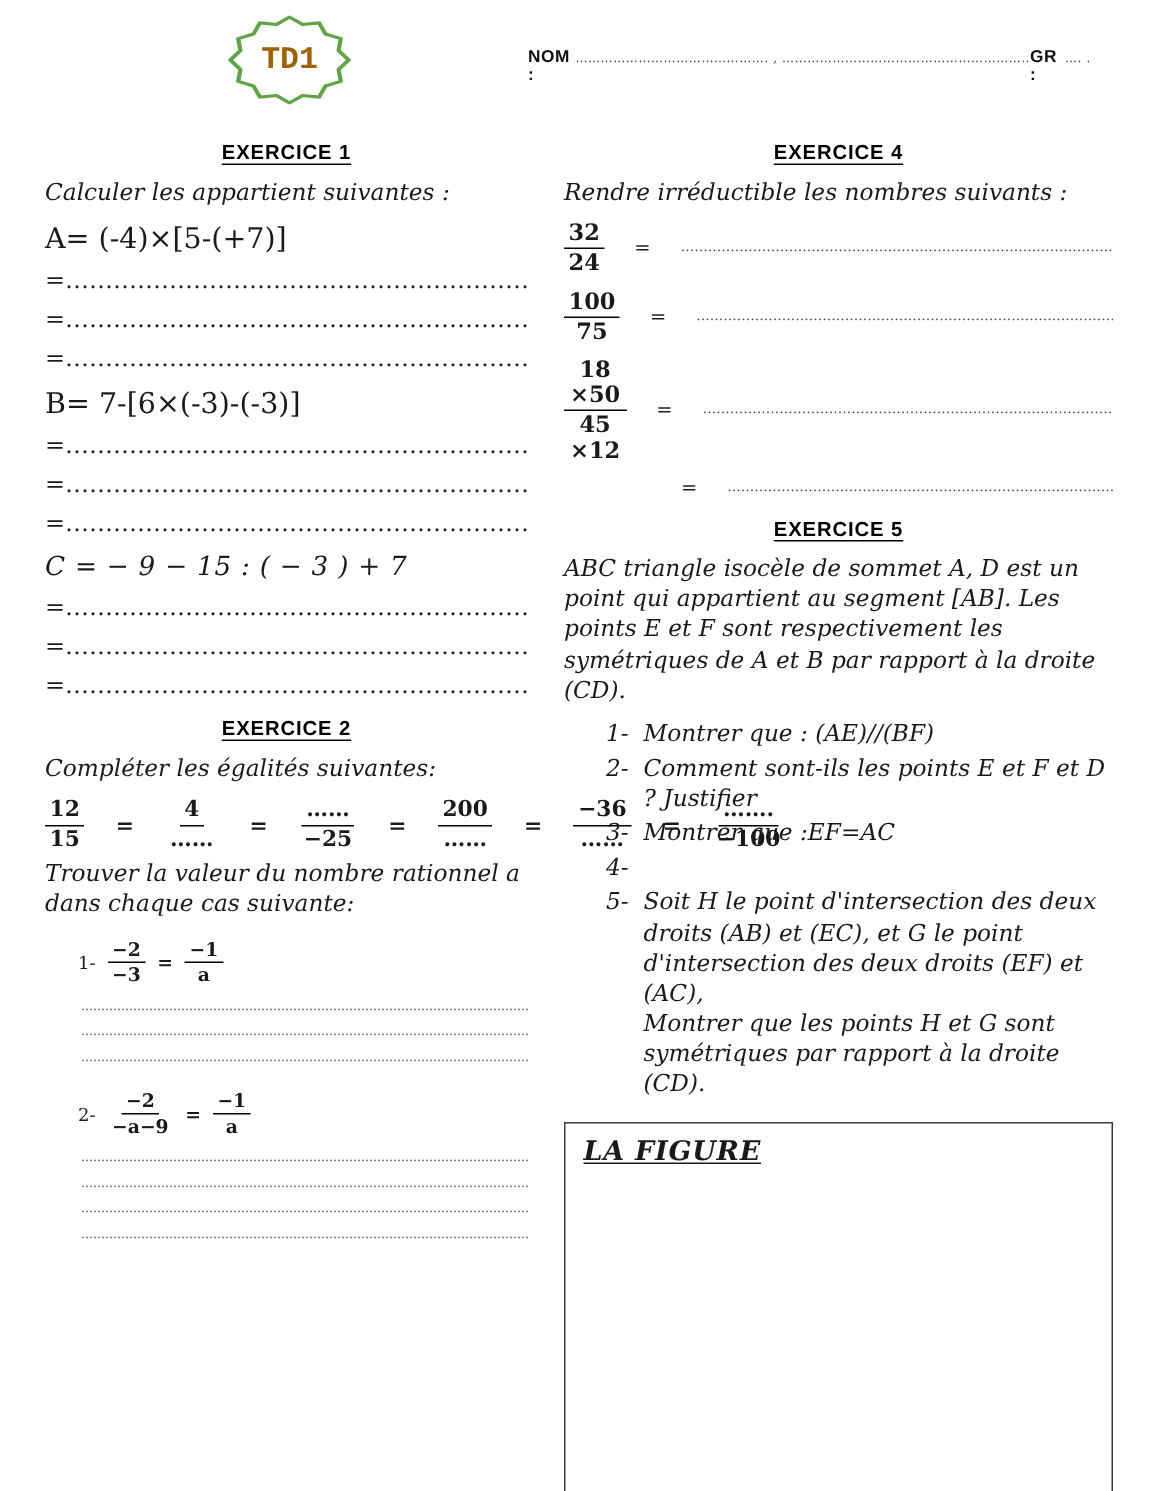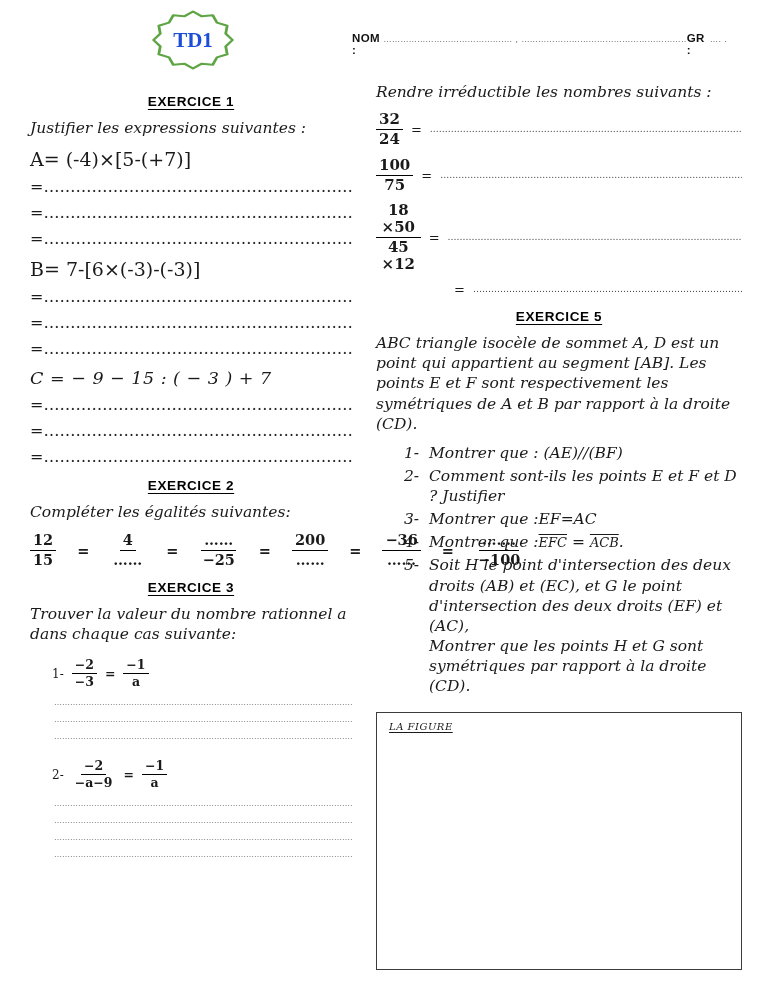--- a/index.html
+++ b/index.html
@@ -9,21 +9,21 @@
     font-family:"DejaVu Serif", serif; color:#1a1a1a;
   }
   .page { width:768px; height:994px; position:relative; }
 
   
   .header { position:relative; height:82px; }
   .badge { position:absolute; left:146px; top:6px; width:94px; height:68px; }
   .badge svg { width:100%; height:100%; display:block; }
   .badge-text {
     position:absolute; inset:0; display:flex; align-items:center; justify-content:center;
-    font-family:Liberation Serif, serif; font-weight:bold; font-size:21px; color:#1d4ed8;
+    font-family:Liberation Mono, monospace; font-weight:bold; font-size:21px; color:#a16207;
   }
   .nom-line {
     position:absolute; left:352px; top:32px; right:26px;
     display:flex; align-items:baseline;
     font-family:"Liberation Sans", sans-serif; font-weight:bold; font-size:11.5px; color:#111;
     letter-spacing:.4px;
   }
   .fill-dots {
     font-family:"DejaVu Serif", serif; font-weight:normal; font-size:8px; color:#444;
     overflow:hidden; white-space:nowrap; padding:0 2px 1px 2px;
@@ -64,41 +64,41 @@
   .ex3-item { display:flex; align-items:center; gap:8px; margin:14px 0 6px 22px; }
   .ex3-label { font-size:12px; font-weight:normal; }
   .frac.small { font-size:12.5px; }
   .eqs.small { font-size:12.5px; }
   .dotline {
     margin-left:24px; overflow:hidden; white-space:nowrap;
     font-size:8px; color:#555; line-height:2.1;
   }
 
   
-  .ex4-row { display:flex; align-items:center; gap:8px; margin:9px 0; }
+  .ex4-row { display:flex; align-items:center; gap:20px; margin:9px 0; }
   .frac.med { font-size:15px; }
   .dots.tiny { flex:1 1 auto; overflow:hidden; white-space:nowrap; font-size:9px; color:#444; }
   .ex4-row.last { margin-left:78px; }
   .ex4-row .eqsign { font-size:13px; font-weight:normal; }
 
   
   .ex5-intro { font-style:italic; font-size:15.5px; line-height:1.32; margin-bottom:8px; }
   .ex5-list { margin-left:28px; }
   .ex5-item { display:flex; gap:9px; font-style:italic; font-size:15.5px; line-height:1.3; margin-bottom:3px; }
   .ex5-num { flex:0 0 16px; }
   .ex5-text { white-space:pre-line; }
   .angle { text-decoration:overline; font-size:13px; }
 
   
   .figure-box {
     border:1.5px solid #3c3c3c; margin-top:16px; height:258px;
     padding:8px 12px;
   }
   .figure-title {
-    font-style:italic; font-weight:normal; font-size:10px;
+    font-style:italic; font-weight:bold; font-size:18px;
     text-decoration:underline; text-underline-offset:2px; letter-spacing:.5px;
   }
 </style>
 </head>
 <body>
 
 <div class="page">
 
   <div class="header">
     <div class="badge">
@@ -114,21 +114,21 @@
       <span class="fill-dots gr">…. .</span>
     </div>
   </div>
 
   <div class="content">
 
     <div class="col-left">
 
       <section>
         <h2 class="ex-title">EXERCICE 1</h2>
-        <p class="intro">Justifier les expressions suivantes :</p>
+        <p class="intro">Calculer les appartient suivantes :</p>
 
         <div class="expr">A=  (-4)×[5-(+7)]</div>
         <div class="ansline">
             <span>=</span>
             <span class="dots">…………………………………………………………………………………………………………</span>
           </div>
         <div class="ansline">
             <span>=</span>
             <span class="dots">…………………………………………………………………………………………………………</span>
           </div>
@@ -196,21 +196,20 @@
             </span>
           <span class="eqs">=</span>
           <span class="frac">
               <span class="num">…….</span>
               <span class="den">−100</span>
             </span>
         </div>
       </section>
 
       <section>
-        <h2 class="ex-title">EXERCICE 3</h2>
         <p class="intro">Trouver la valeur du nombre rationnel a dans chaque cas suivante:</p>
 
         <div class="ex3-item">
           <span class="ex3-label">1-</span>
           <span class="frac small">
               <span class="num">−2</span>
               <span class="den">−3</span>
             </span>
           <span class="eqs small">=</span>
           <span class="frac small">
@@ -237,20 +236,21 @@
         <div class="dotline">………………………………………………………………………………………………………………………………</div>
         <div class="dotline">………………………………………………………………………………………………………………………………</div>
         <div class="dotline">………………………………………………………………………………………………………………………………</div>
         <div class="dotline">………………………………………………………………………………………………………………………………</div>
       </section>
     </div>
 
     <div class="col-right">
 
       <section>
+        <h2 class="ex-title">EXERCICE 4</h2>
         <p class="intro">Rendre irréductible les nombres suivants :</p>
 
         <div class="ex4-row">
           <span class="frac med">
               <span class="num">32</span>
               <span class="den">24</span>
             </span>
           <span class="eqsign">=</span>
           <span class="dots tiny">………………………………………………………………………………………………………………………………</span>
         </div>
@@ -288,21 +288,20 @@
           <div class="ex5-item">
             <span class="ex5-num">2-</span>
             <span class="ex5-text">Comment sont-ils les points E et F et D ? Justifier</span>
           </div>
           <div class="ex5-item">
             <span class="ex5-num">3-</span>
             <span class="ex5-text">Montrer que :EF=AC</span>
           </div>
           <div class="ex5-item">
             <span class="ex5-num">4-</span>
-            <span class="ex5-text"><span>Montrer que :</span><span class="angle">EFC</span><span> = </span><span class="angle">ACB</span><span>.</span></span>
           </div>
           <div class="ex5-item">
             <span class="ex5-num">5-</span>
             <span class="ex5-text">Soit H le point d'intersection des deux droits (AB) et (EC), et G le point d'intersection des deux droits (EF) et (AC),
 Montrer que les points H et G sont symétriques par rapport à la droite (CD).</span>
           </div>
         </div>
       </section>
 
       <div class="figure-box">

